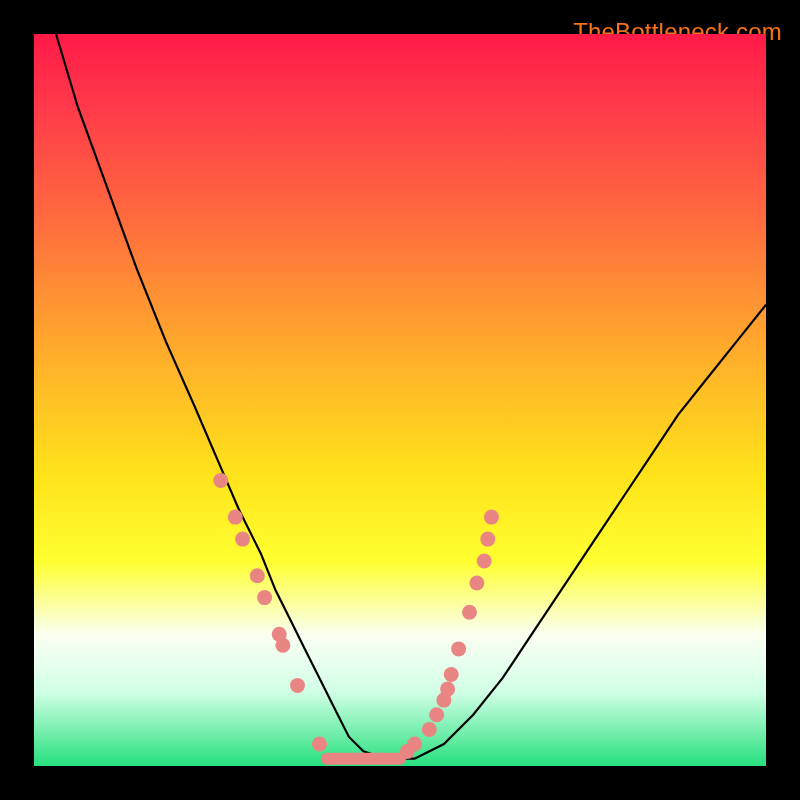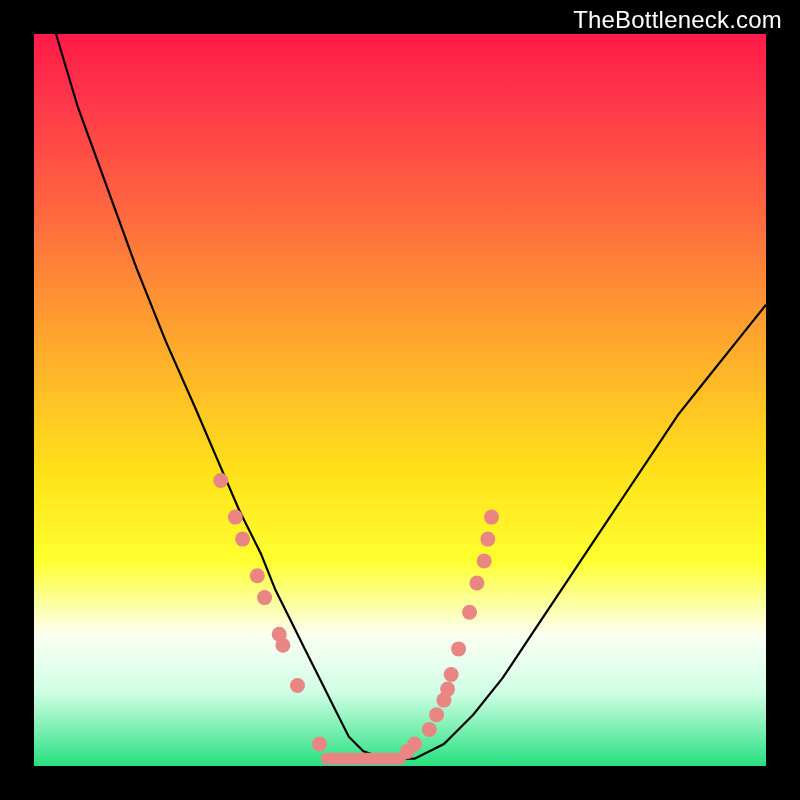--- a/index.html
+++ b/index.html
@@ -30,23 +30,23 @@
       #ffb22a 45%,
       #ffe21a 60%,
       #ffff30 72%,
       #fafff0 82%,
       #e8ffef 86%,
       #cfffe4 90%,
       #26e07e 100%);
   }
   .watermark {
     position: absolute;
-    top: 6px;
+    top: 18px;
     right: 18px;
-    color: #ffffff;
+    color: #f97316;
     font-size: 24px;
     letter-spacing: 0.2px;
   }
   svg.overlay {
     position: absolute;
     left: 0; top: 0;
     width: 732px; height: 732px;
   }
   .curve {
     fill: none;

